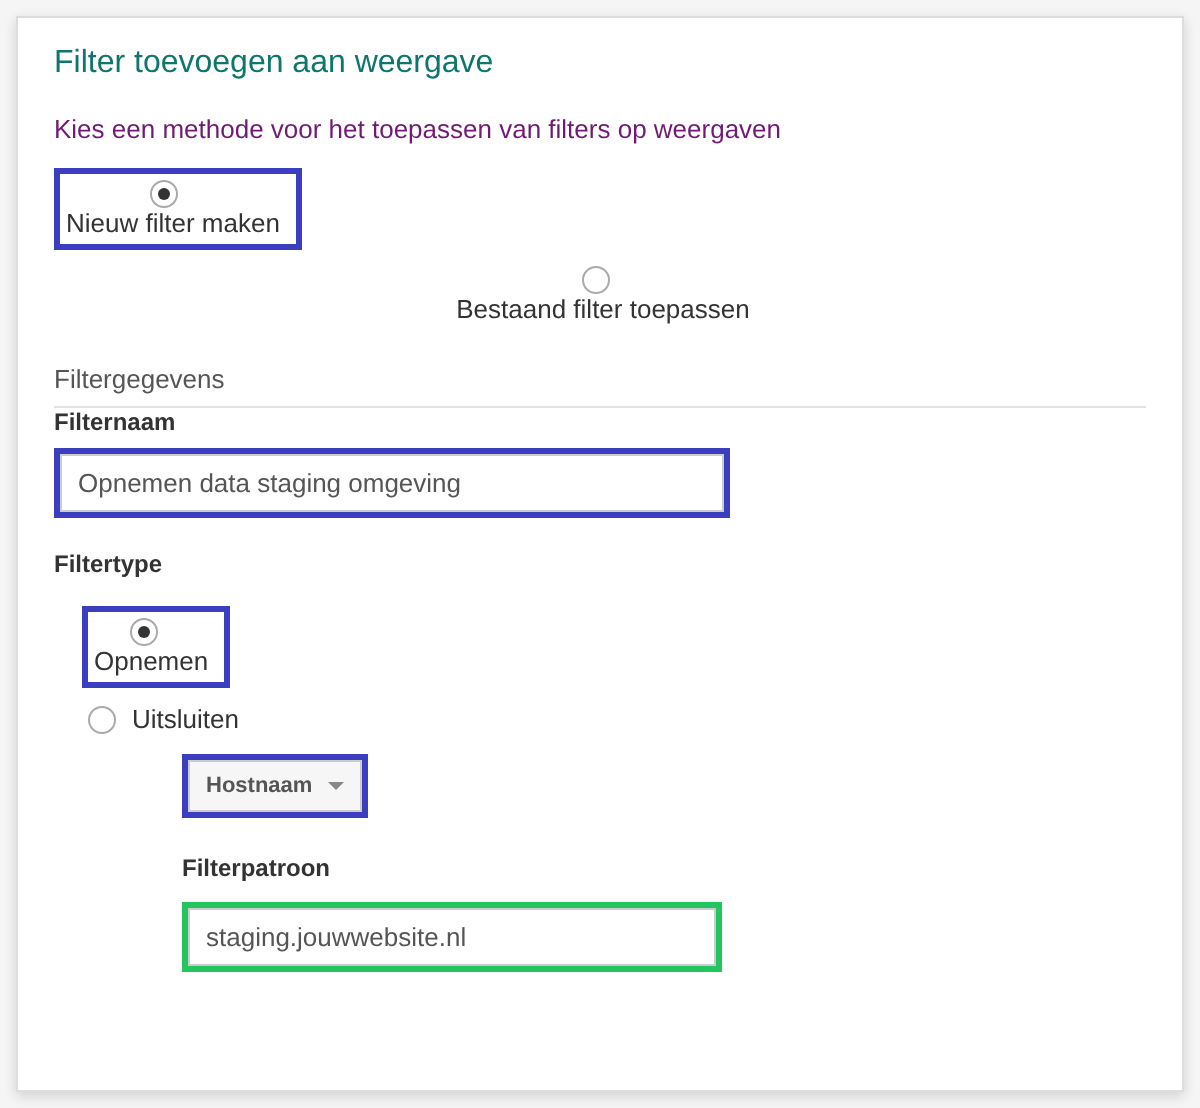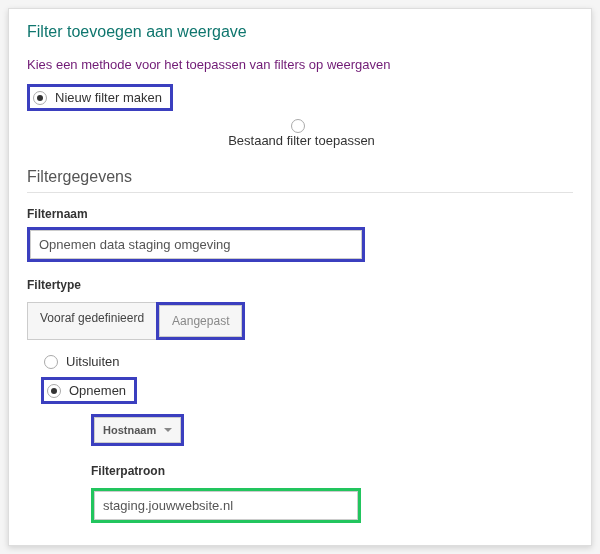--- a/index.html
+++ b/index.html
@@ -58,28 +58,28 @@
       height: 6px;
       background: #333;
       border-radius: 50%;
       display: block;
     }
     .highlight1 {
       border: 3px solid #3b3fbf;
       display: inline-flex;
       align-items: center;
       padding: 3px 8px 3px 3px;
+      flex-direction: column;
     }
     .section-title {
-      font-size: 16px;
+      font-size: 13px;
       color: #555;
       margin-top: 20px;
       border-bottom: 1px solid #e2e2e2;
       padding-bottom: 6px;
-      margin-bottom: 14px;
     }
     .field-label {
       font-size: 12px;
       color: #333;
       font-weight: bold;
       margin-bottom: 6px;
     }
     .text-input-box {
       border: 3px solid #3b3fbf;
       padding: 0;
@@ -187,37 +187,31 @@
   <div class="section-title">Filtergegevens</div>
 
   <div class="field-label">Filternaam</div>
   <div class="text-input-box">
     <input class="text-input" type="text" value="Opnemen data staging omgeving" style="">
   </div>
 
   <div style="height:16px;"></div>
 
   <div class="field-label">Filtertype</div>
-  <div class="seg-group">
-    <div class="seg-btn seg-left">Vooraf gedefinieerd</div>
-    <span class="seg-highlight">
-      <div class="seg-btn active">Aangepast</div>
-    </span>
-  </div>
 
   <div class="sub-block">
-    <div class="radio-row" style="margin-left:3px;">
-      <span class="radio-outer"></span>
-      <span>Uitsluiten</span>
-    </div>
     <div class="radio-row">
       <span class="highlight1">
         <span class="radio-outer checked"></span>
         <span>Opnemen</span>
       </span>
+    </div>
+    <div class="radio-row" style="margin-left:3px;">
+      <span class="radio-outer"></span>
+      <span>Uitsluiten</span>
     </div>
 
     <div class="sub-block2">
       <span class="dropdown-highlight">
         <span class="dropdown">
           <span>Hostnaam</span>
           <span class="caret"></span>
         </span>
       </span>
 

